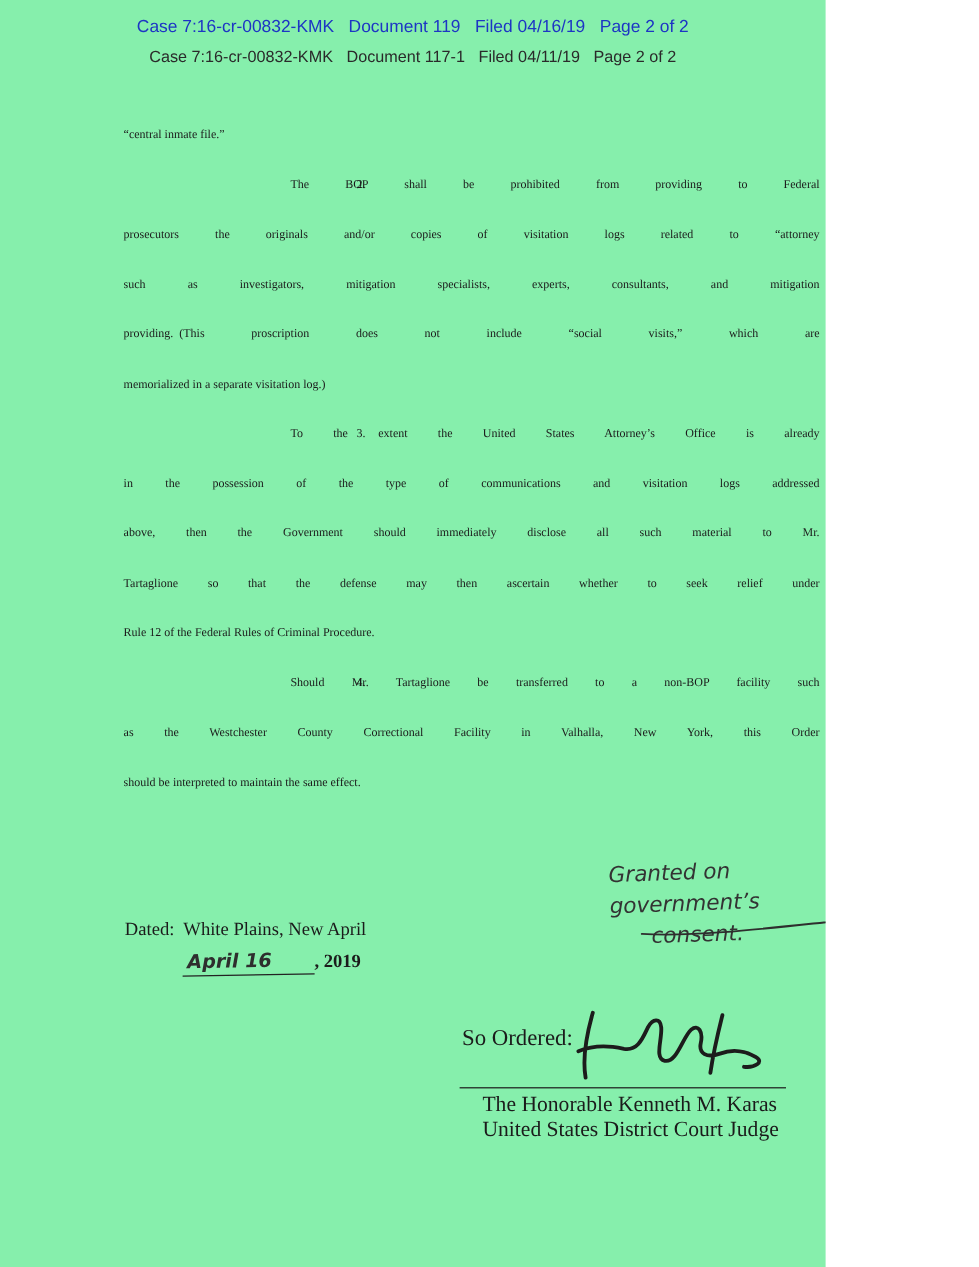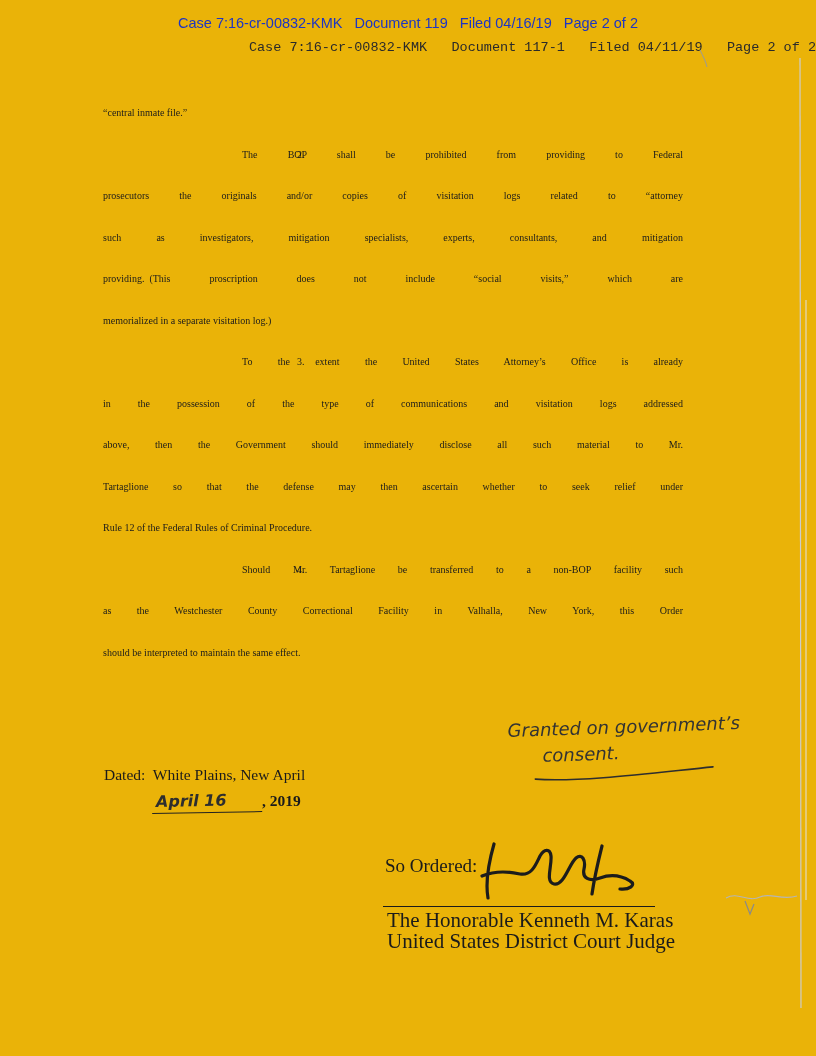--- a/index.html
+++ b/index.html
@@ -1,27 +1,27 @@
 <!DOCTYPE html>
 <html><head>
 <meta charset="utf-8">
 <style>
   * { margin:0; padding:0; box-sizing:border-box; }
   html,body { background:#ffffff; }
   .page {
-    position:relative; width:816px; height:1056px; background:#eab308;
+    position:relative; width:688px; height:1056px; background:#86efac;
     overflow:hidden; font-family:"Liberation Serif", serif; color:#1b1b1b;
   }
   .stamp {
     position:absolute; top:15px; left:0; width:100%; text-align:center;
     font-family:"Liberation Sans", sans-serif; font-size:14.5px; white-space:pre;
   }
   .orig-stamp {
-    position:absolute; top:40px; left:0; width:100%; text-align:right;
-    font-family:Liberation Mono, monospace; font-size:13.5px; color:#2a2a2a; white-space:pre;
+    position:absolute; top:40px; left:0; width:100%; text-align:center;
+    font-family:Liberation Sans, sans-serif; font-size:13.5px; color:#2a2a2a; white-space:pre;
   }
   .body-text { position:absolute; left:103px; top:92px; width:580px; font-size:10px; }
   .line { height:41.5px; line-height:41.5px; }
   .line.justify { text-align:justify; text-align-last:justify; }
   .line.indent { text-indent:97px; }
   .pnum { display:inline-block; width:42px; }
 
   .dated { position:absolute; left:104px; top:764px; font-size:15.5px; }
   .dated-row1 { white-space:pre; line-height:22px; }
   .dated-row2 { padding-left:48px; margin-top:4px; line-height:22px;font-weight:bold; }
@@ -34,21 +34,21 @@
   .granted {
     position:absolute; left:508px; top:714px; transform:rotate(-2deg);
     font-size:18px; line-height:26px; color:#333;
   }
   .granted .consent { margin-left:34px; }
   .granted-underline { position:absolute; left:22px; top:50px; }
 
   .so-ordered-label { position:absolute; left:385px; top:826px; font-size:19px;margin-top:29px; }
   .sig-svg { position:absolute; left:452px; top:836px; }
   .sig-line { position:absolute; left:383px; top:906px; width:272px; border-top:1.5px solid #1b1b1b; }
-  .judge-block { position:absolute; left:387px; top:910px; font-size:21px; line-height:20.5px; }
+  .judge-block { position:absolute; left:402px; top:910px; font-size:18px; line-height:20.5px; }
 
   .artifacts { position:absolute; left:0; top:0; pointer-events:none; }
 </style>
 </head>
 <body>
 
 <div class="page">
 
   <div class="stamp" style="color: rgb(29, 53, 196);">Case 7:16-cr-00832-KMK   Document 119   Filed 04/16/19   Page 2 of 2</div>
   <div class="orig-stamp">Case 7:16-cr-00832-KMK   Document 117-1   Filed 04/11/19   Page 2 of 2</div>

